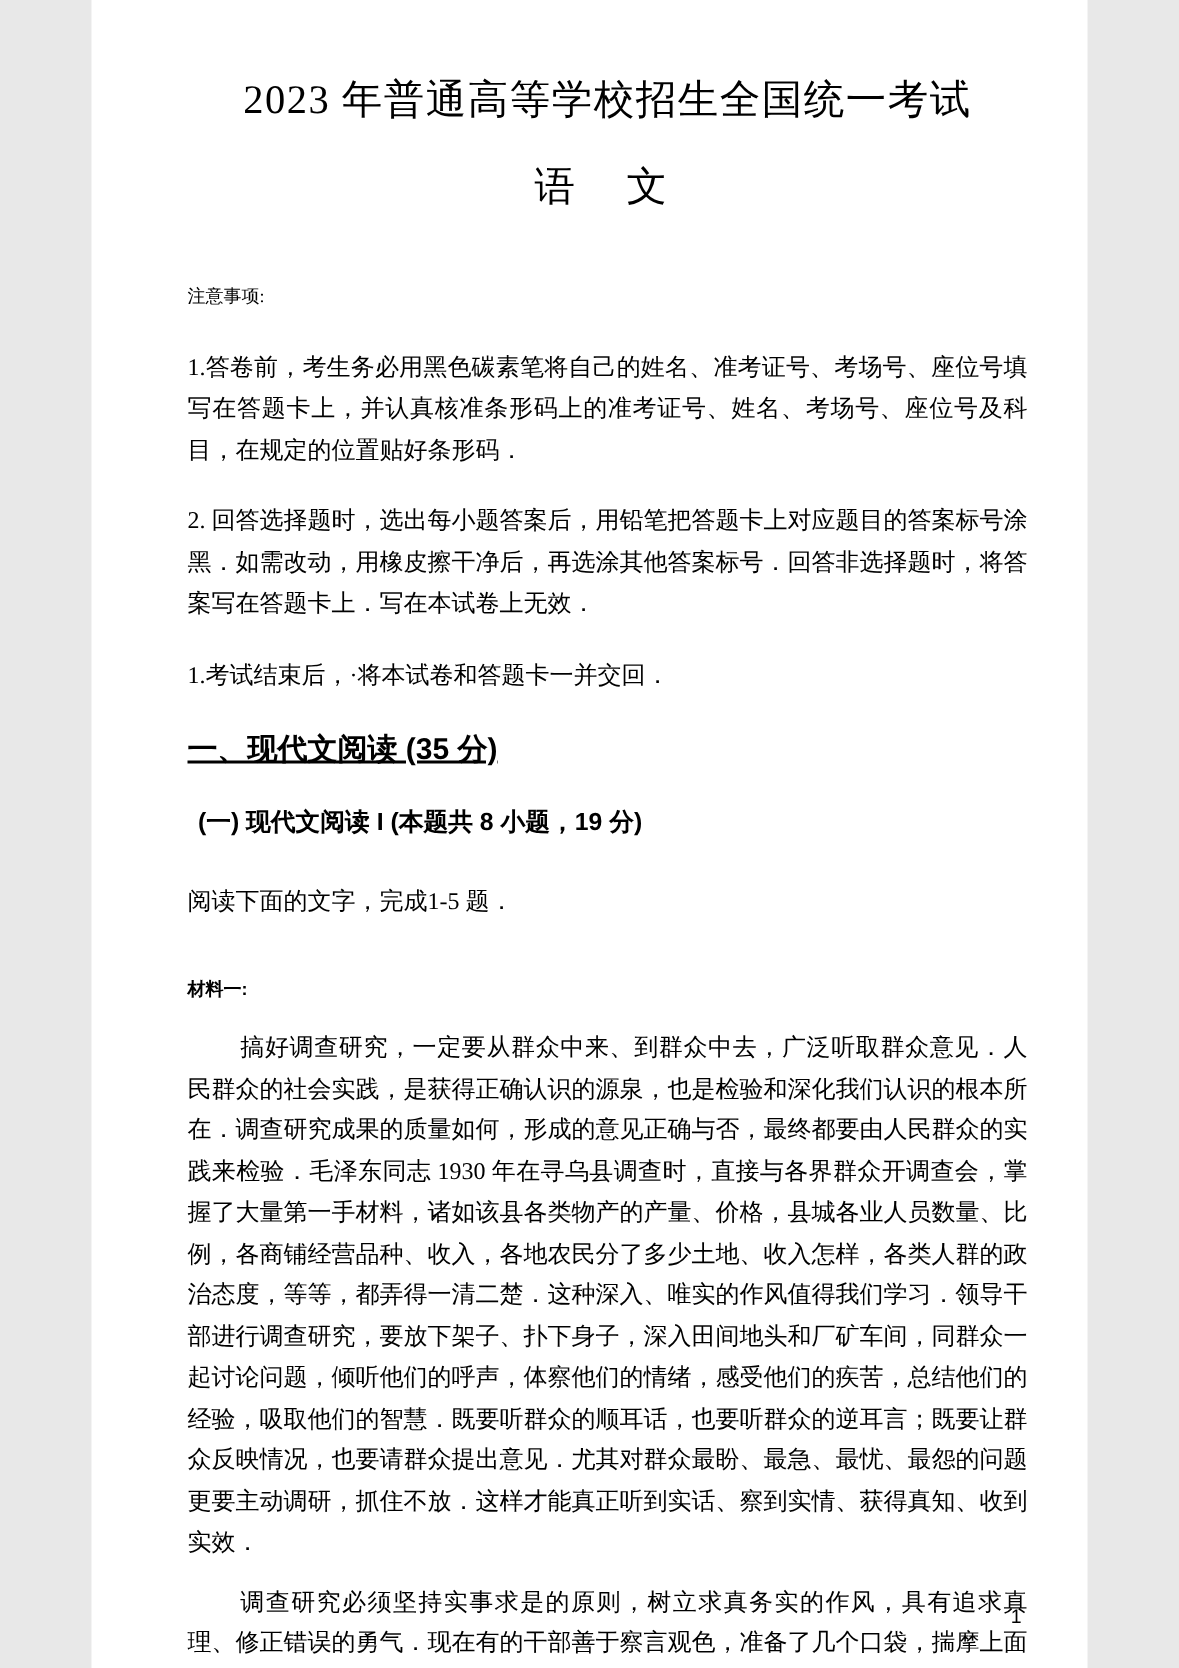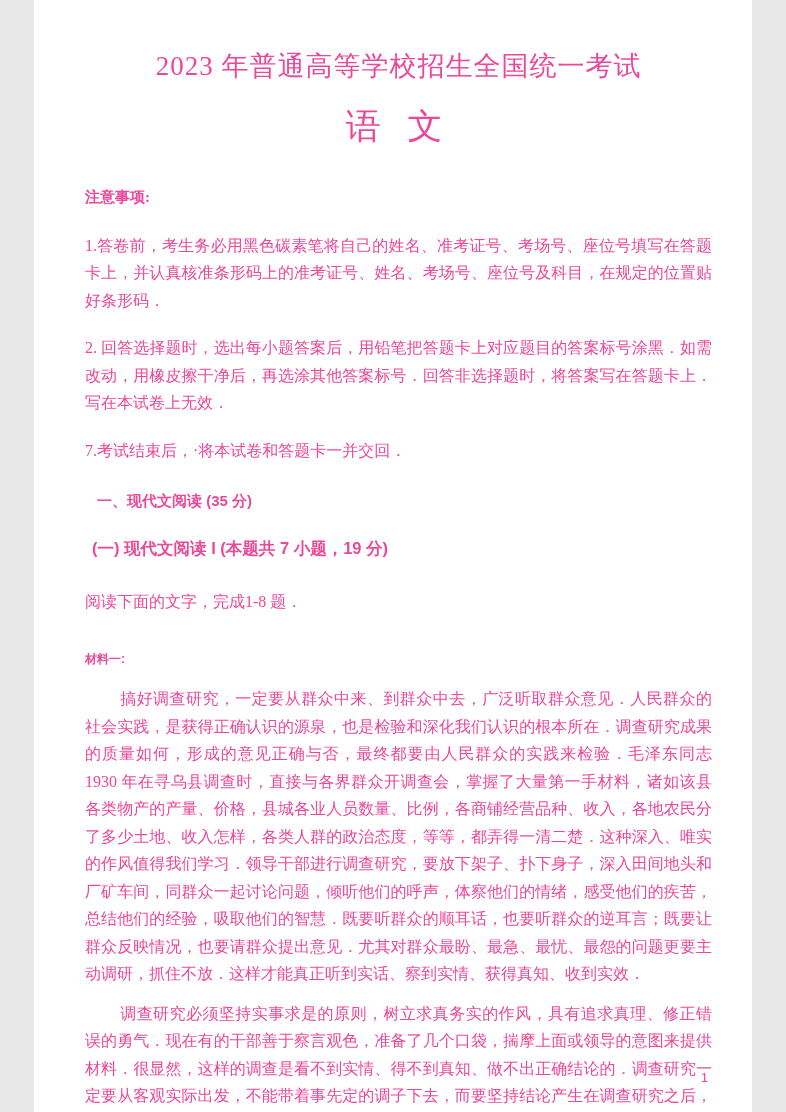--- a/index.html
+++ b/index.html
@@ -2,27 +2,27 @@
 <html lang="zh"><head>
 <meta charset="utf-8">
 <style>
   html, body {
     margin: 0;
     padding: 0;
     background: #e8e8e8;
   }
   .page {
     position: relative;
-    width: 718px;
+    width: 664px;
     height: 1112px;
     margin: 0 auto;
     background: #ffffff;
     box-sizing: border-box;
-    padding: 48px 40px 0 51px;
-    color: #ec4899;
+    padding: 48px 40px 0 64px;
+    color: #000000;
     font-family: "Liberation Sans", sans-serif; 
     font-size: 16px;
     line-height: 27.5px;
     overflow: hidden;
   }
   
   .cjk {
     font-family: "Liberation Serif", serif;
   }
   .doc-title {
@@ -30,39 +30,39 @@
     text-align: center;
     font-family: "Liberation Serif", serif;
     font-size: 27px;
     font-weight: 400;
     line-height: 36px;
     letter-spacing: 1px;
   }
   .doc-subtitle {
     margin: 26px 0 0 0;
     text-align: center;
-    font-family: Liberation Serif, serif;
-    font-size: 35px;
+    font-family: Liberation Mono, monospace;
+    font-size: 27px;
     font-weight: 400;
     line-height: 34px;
     letter-spacing: 9px;
   }
   .notice-heading {
     margin: 40px 0 0 0;
-    font-size: 15px;
-    font-weight: bold;
+    font-size: 12px;
   }
   .notice-item {
     margin: 20px 0 0 0;
     text-align: justify;
   }
   .section-heading {
-    margin: 23px 0 0 12px;
+    margin: 23px 0 0 0;
     font-weight: bold;
-    font-size: 15px;
+    font-size: 20px;
+    text-decoration: underline;
   }
   .section-subheading {
     margin: 20px 0 0 0;
     padding-left: 7px;
     font-weight: bold;
     font-size: 16.5px;
   }
   .instruction {
     margin: 26px 0 0 0;
   }
@@ -97,27 +97,27 @@
   <h1 class="doc-title">2023 年普通高等学校招生全国统一考试</h1>
 
   <h2 class="doc-subtitle">语 文</h2>
 
   <p class="notice-heading cjk">注意事项:</p>
 
   <p class="notice-item cjk">1.答卷前，考生务必用黑色碳素笔将自己的姓名、准考证号、考场号、座位号填写在答题卡上，并认真核准条形码上的准考证号、姓名、考场号、座位号及科目，在规定的位置贴好条形码．</p>
 
   <p class="notice-item cjk">2. 回答选择题时，选出每小题答案后，用铅笔把答题卡上对应题目的答案标号涂黑．如需改动，用橡皮擦干净后，再选涂其他答案标号．回答非选择题时，将答案写在答题卡上．写在本试卷上无效．</p>
 
-  <p class="notice-item cjk">7.考试结束后，·将本试卷和答题卡一并交回．</p>
+  <p class="notice-item cjk">1.考试结束后，·将本试卷和答题卡一并交回．</p>
 
   <p class="section-heading">一、现代文阅读  (35 分)</p>
 
-  <p class="section-subheading">(一)   现代文阅读 I   (本题共 7 小题，19 分)</p>
+  <p class="section-subheading">(一)   现代文阅读 I   (本题共 8 小题，19 分)</p>
 
-  <p class="instruction cjk">阅读下面的文字，完成1-8 题．</p>
+  <p class="instruction cjk">阅读下面的文字，完成1-5 题．</p>
 
   <p class="material-label">材料一:</p>
 
   <p class="body-para cjk">搞好调查研究，一定要从群众中来、到群众中去，广泛听取群众意见．人民群众的社会实践，是获得正确认识的源泉，也是检验和深化我们认识的根本所在．调查研究成果的质量如何，形成的意见正确与否，最终都要由人民群众的实践来检验．毛泽东同志 1930 年在寻乌县调查时，直接与各界群众开调查会，掌握了大量第一手材料，诸如该县各类物产的产量、价格，县城各业人员数量、比例，各商铺经营品种、收入，各地农民分了多少土地、收入怎样，各类人群的政治态度，等等，都弄得一清二楚．这种深入、唯实的作风值得我们学习．领导干部进行调查研究，要放下架子、扑下身子，深入田间地头和厂矿车间，同群众一起讨论问题，倾听他们的呼声，体察他们的情绪，感受他们的疾苦，总结他们的经验，吸取他们的智慧．既要听群众的顺耳话，也要听群众的逆耳言；既要让群众反映情况，也要请群众提出意见．尤其对群众最盼、最急、最忧、最怨的问题更要主动调研，抓住不放．这样才能真正听到实话、察到实情、获得真知、收到实效．</p>
 
   <p class="body-para cjk">调查研究必须坚持实事求是的原则，树立求真务实的作风，具有追求真理、修正错误的勇气．现在有的干部善于察言观色，准备了几个口袋，揣摩上面或领导的意图来提供材料．很显然，这样的调查是看不到实情、得不到真知、做不出正确结论的．调查研究一定要从客观实际出发，不能带着事先定的调子下去，而要坚持结论产生在调查研究之后，建立在科学论证的基础上．对调查了解到的真实情况和各种问题，要坚持有一是一、获得真知，既报喜又报忧，不唯书、不唯上、只唯实．</p>
 
   <p class="attribution cjk">(摘自习近平《谈谈调查研究》)</p>
 
   <div class="page-number">1</div>

